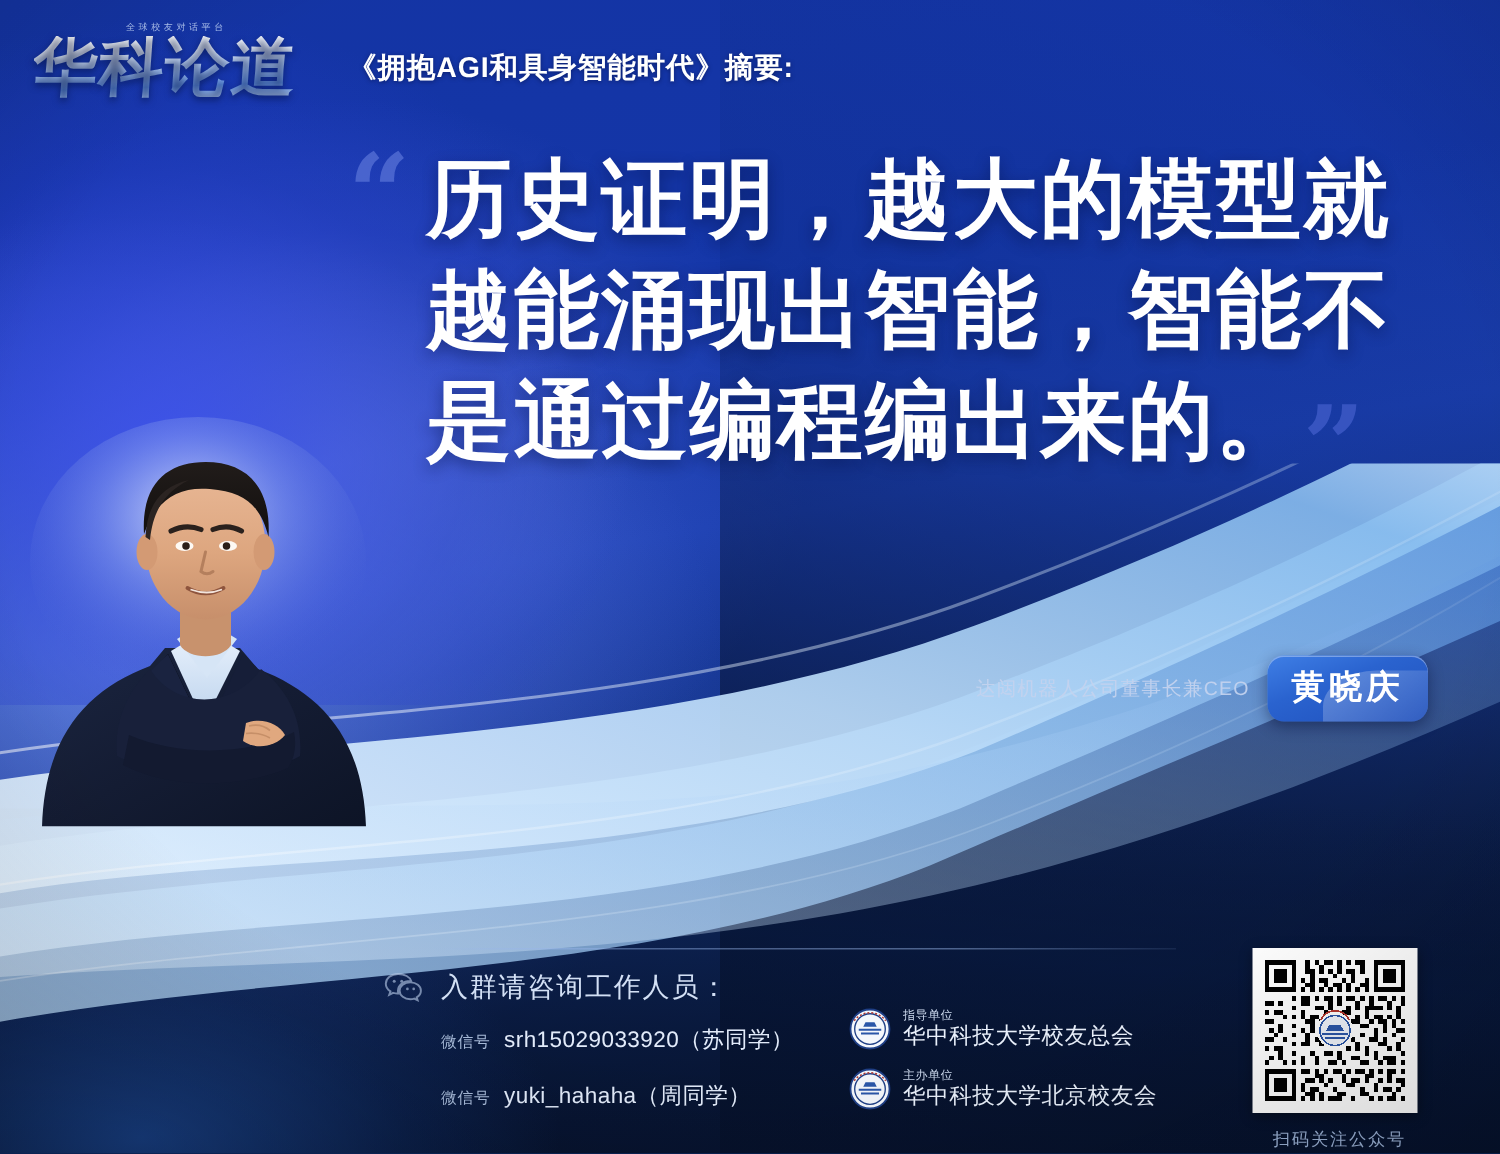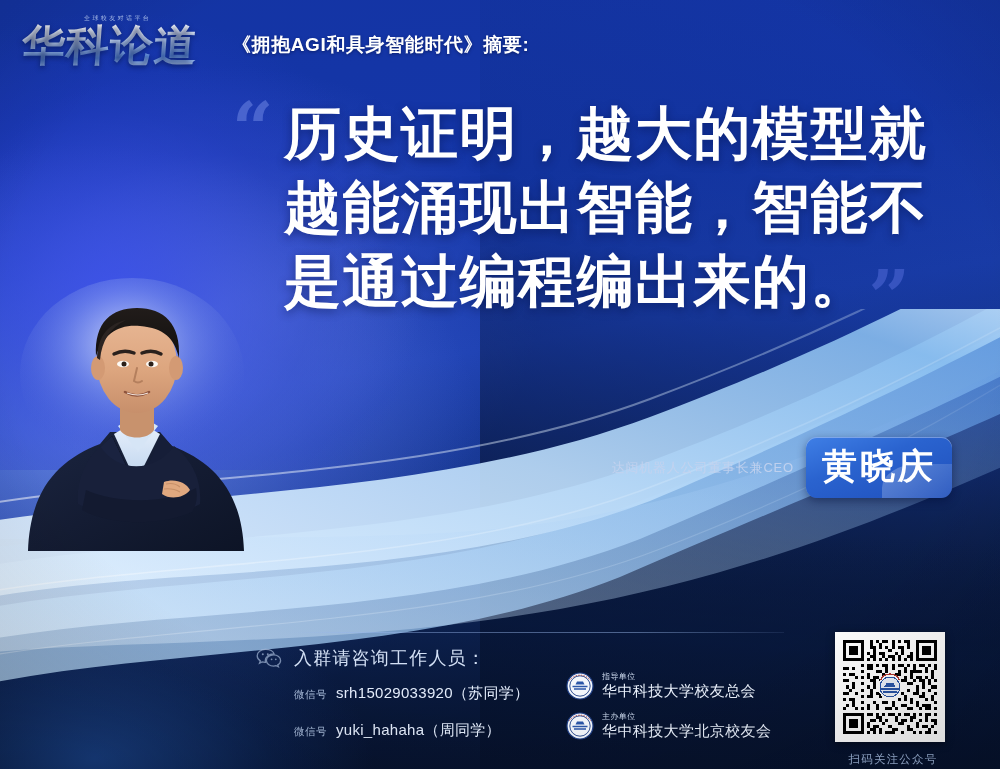--- a/index.html
+++ b/index.html
@@ -115,21 +115,21 @@
     box-shadow:inset 0 1px 0 rgba(255,255,255,.35), 0 3px 10px rgba(2,12,48,.45);
     overflow:hidden;
   }
   .speaker-badge::after{
     content:""; position:absolute; right:-20px; bottom:-26px;
     width:90px; height:60px; border-radius:40% 0 0 0;
     background:linear-gradient(135deg, rgba(255,255,255,.26), rgba(255,255,255,0));
   }
   .speaker-name{
     position:relative; z-index:2;
-    font-size:35px; font-weight:bold; color:#ffffff; letter-spacing:3px;
+    font-size:22px; font-weight:bold; color:#ffffff; letter-spacing:3px;
     font-family:"DejaVu Sans","Liberation Sans",sans-serif;
   }
 
   
   .portrait{
     position:absolute; left:14px; top:276px; width:250px; height:275px;
   }
   .portrait svg{ display:block; }
 
   

